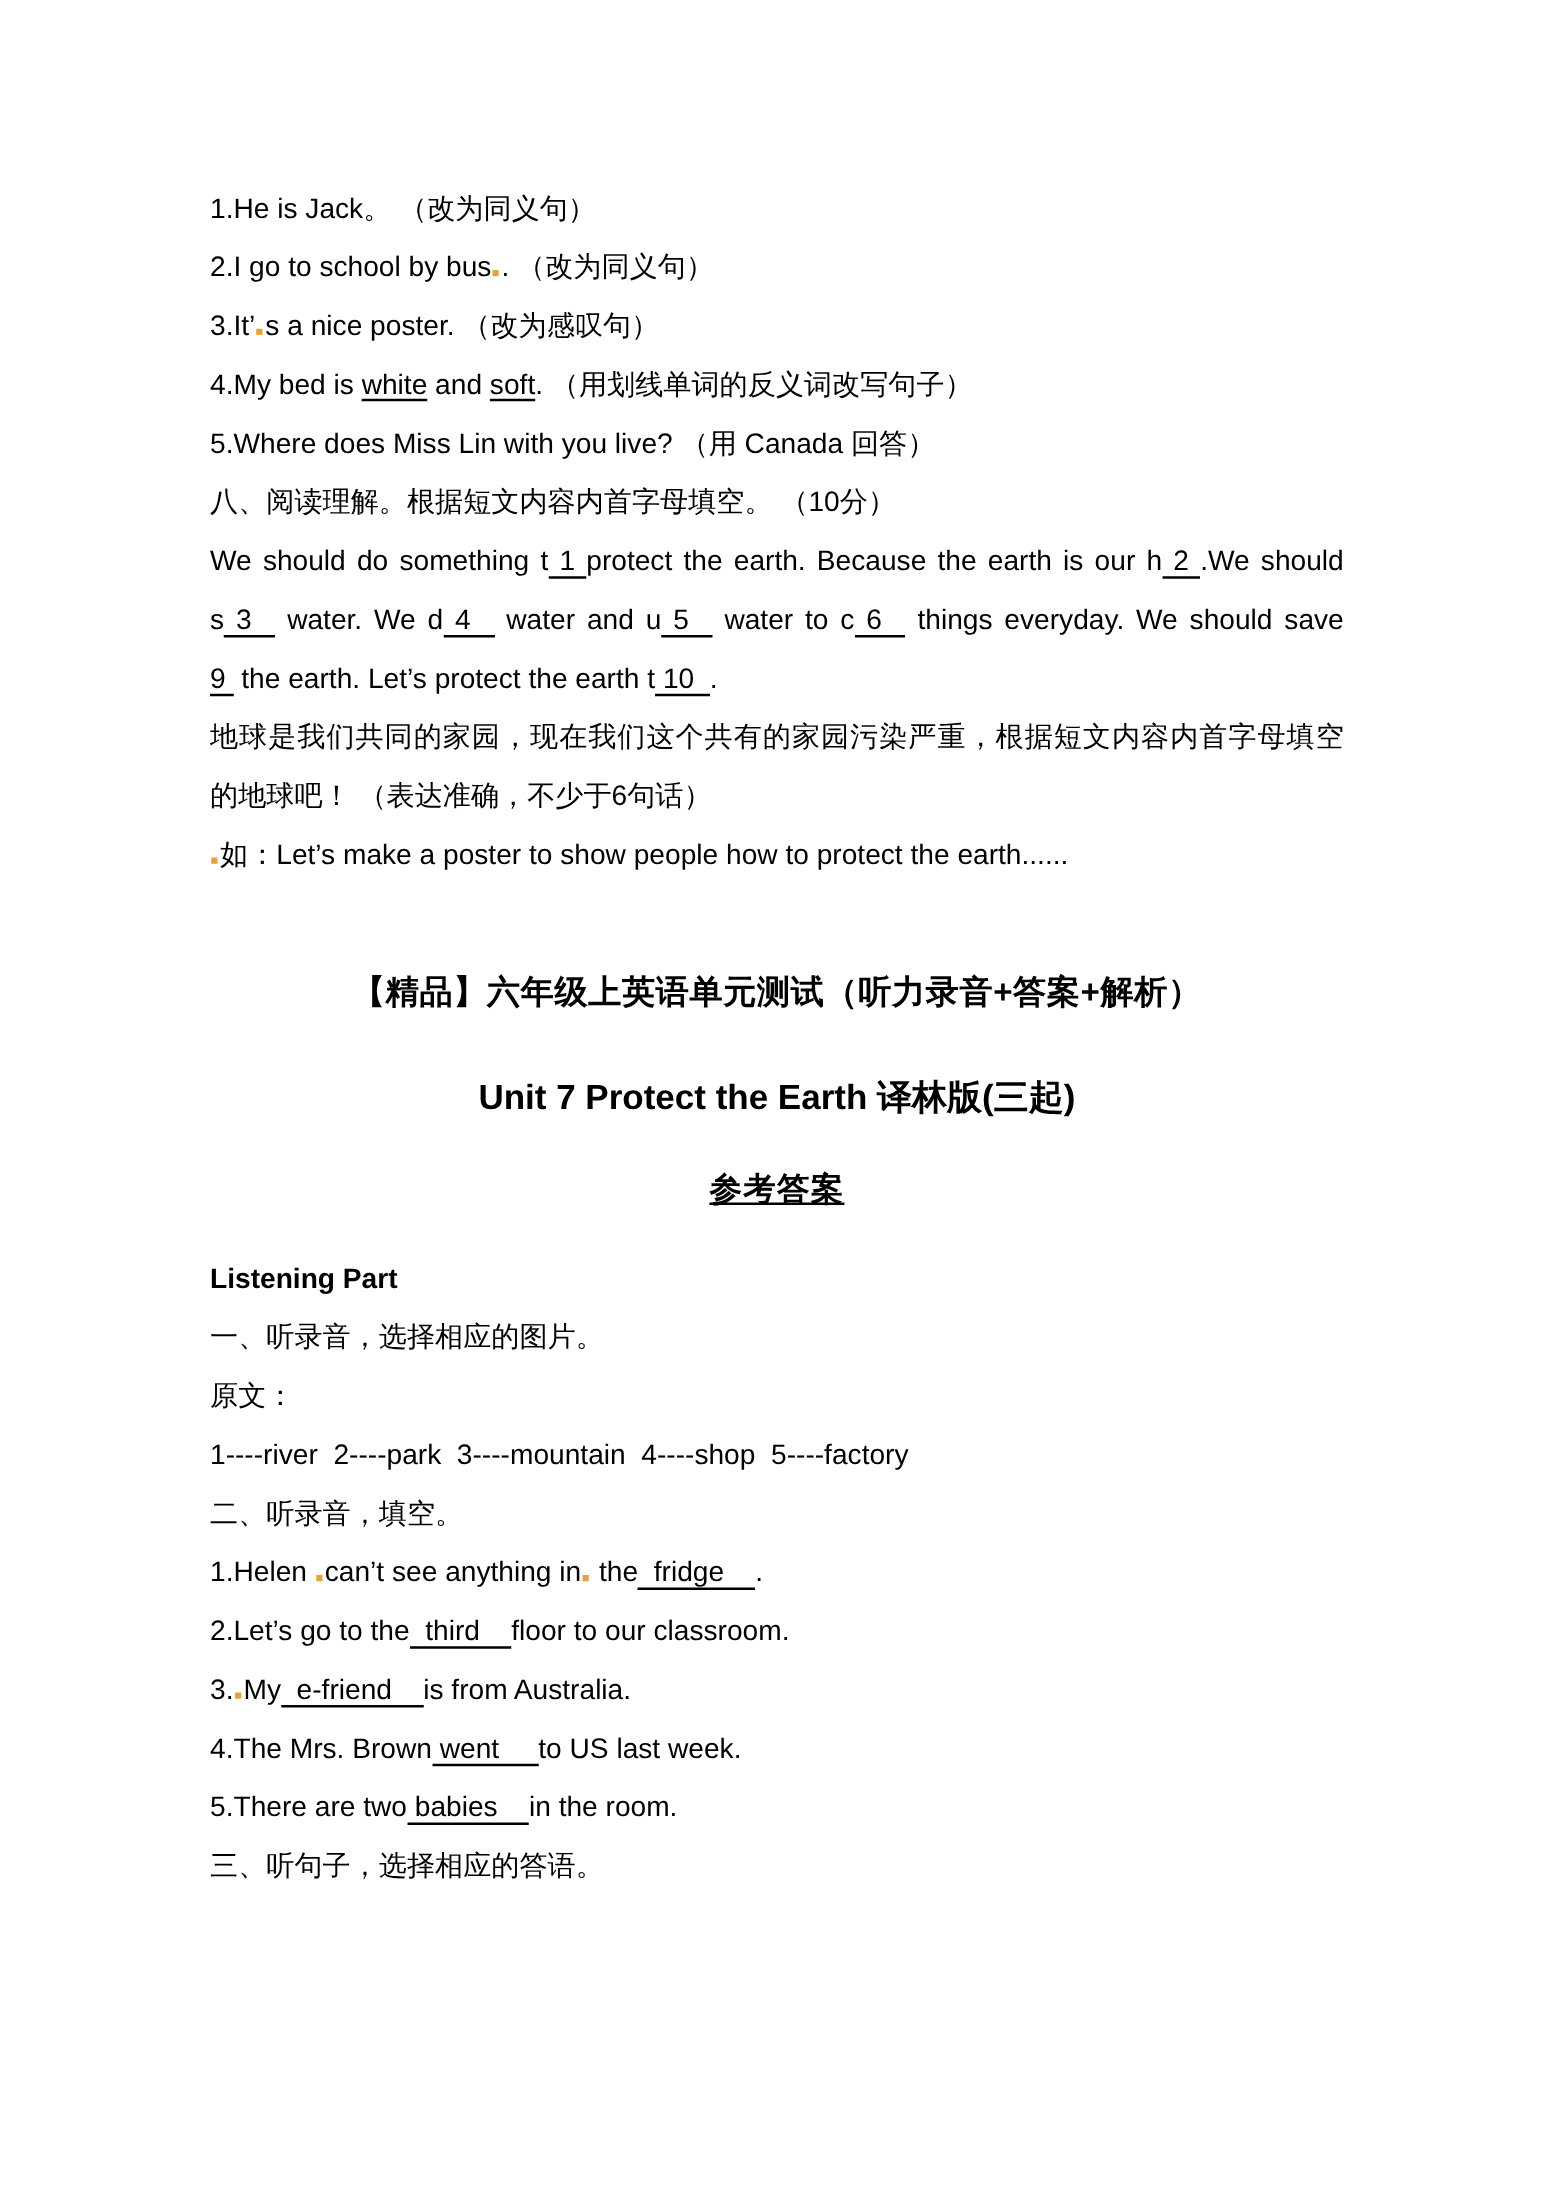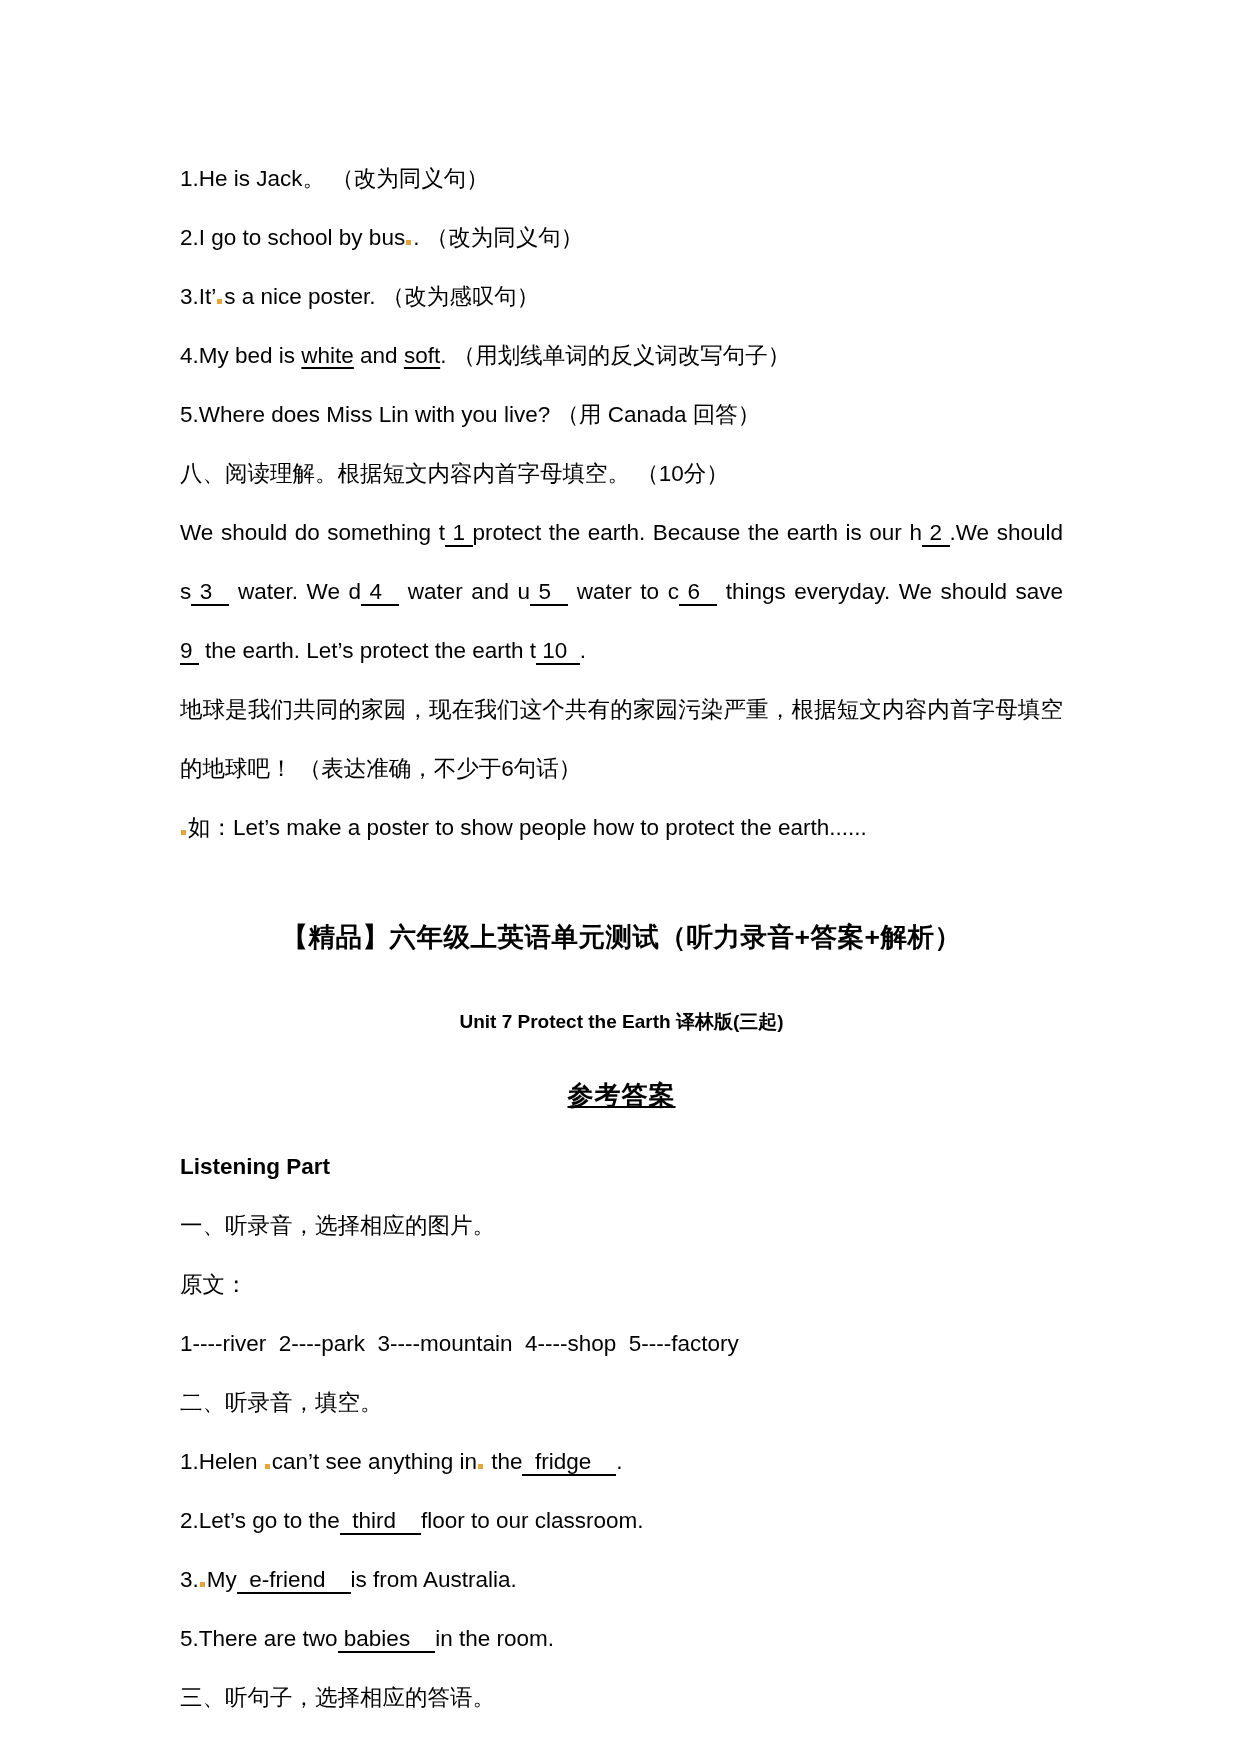--- a/index.html
+++ b/index.html
@@ -7,28 +7,28 @@
     width:1241px;height:1754px;background:#ffffff;color:#000;
     font-family:"Liberation Sans",sans-serif;
     box-sizing:border-box;position:relative;overflow:hidden;
   }
   .content{
     box-sizing:border-box;
     padding:143px 166px 0 168px;
   }
   .ln{
     font-size:22.5px;line-height:47px;white-space:pre-wrap;
-    margin:12px;
+    margin:0;
   }
   .just{text-align:justify;text-align-last:justify;}
   .blk{white-space:pre;border-bottom:2px solid #000;}
   .u{text-decoration:underline;text-underline-offset:4px;}
   .mark{display:inline-block;width:5px;height:5px;background:#E5A33C;margin:0 2px 0 1px;}
   .h-main{font-weight:bold;font-size:26.5px;line-height:47px;text-align:center;margin:63px 0 0 0;letter-spacing:.5px;}
-  .h-unit{font-weight:bold;font-size:19px;line-height:47px;text-align:center;margin:37px 0 0 0;}
+  .h-unit{font-weight:bold;font-size:28px;line-height:47px;text-align:center;margin:37px 0 0 0;}
   .h-ans{font-weight:bold;font-size:26px;line-height:47px;text-align:center;margin:27px 0 0 0;letter-spacing:1px;text-decoration:underline;}
   .lp{font-weight:bold;margin-top:24px;}
 </style>
 </head>
 <body>
 
 <div class="page">
   <div class="content">
 
     <p class="ln"><span>1.He is Jack。 （改为同义句）</span></p>
@@ -51,17 +51,18 @@
     <p class="h-ans">参考答案</p>
 
     <p class="ln lp">Listening Part</p>
     <p class="ln">一、听录音，选择相应的图片。</p>
     <p class="ln">原文：</p>
     <p class="ln">1----river  2----park  3----mountain  4----shop  5----factory</p>
     <p class="ln">二、听录音，填空。</p>
     <p class="ln"><span>1.Helen </span><span class="mark"></span><span>can’t see anything in</span><span class="mark"></span><span> the</span><span class="blk">  fridge    </span><span>.</span></p>
     <p class="ln"><span>2.Let’s go to the</span><span class="blk">  third    </span><span>floor to our classroom.</span></p>
     <p class="ln"><span>3.</span><span class="mark"></span><span>My</span><span class="blk">  e-friend    </span><span>is from Australia.</span></p>
+    <p class="ln"><span>4.The Mrs. Brown</span><span class="blk"> went     </span><span>to US last week.</span></p>
     <p class="ln"><span>5.There are two</span><span class="blk"> babies    </span><span>in the room.</span></p>
     <p class="ln">三、听句子，选择相应的答语。</p>
 
   </div>
 </div>
 
 </body></html>

